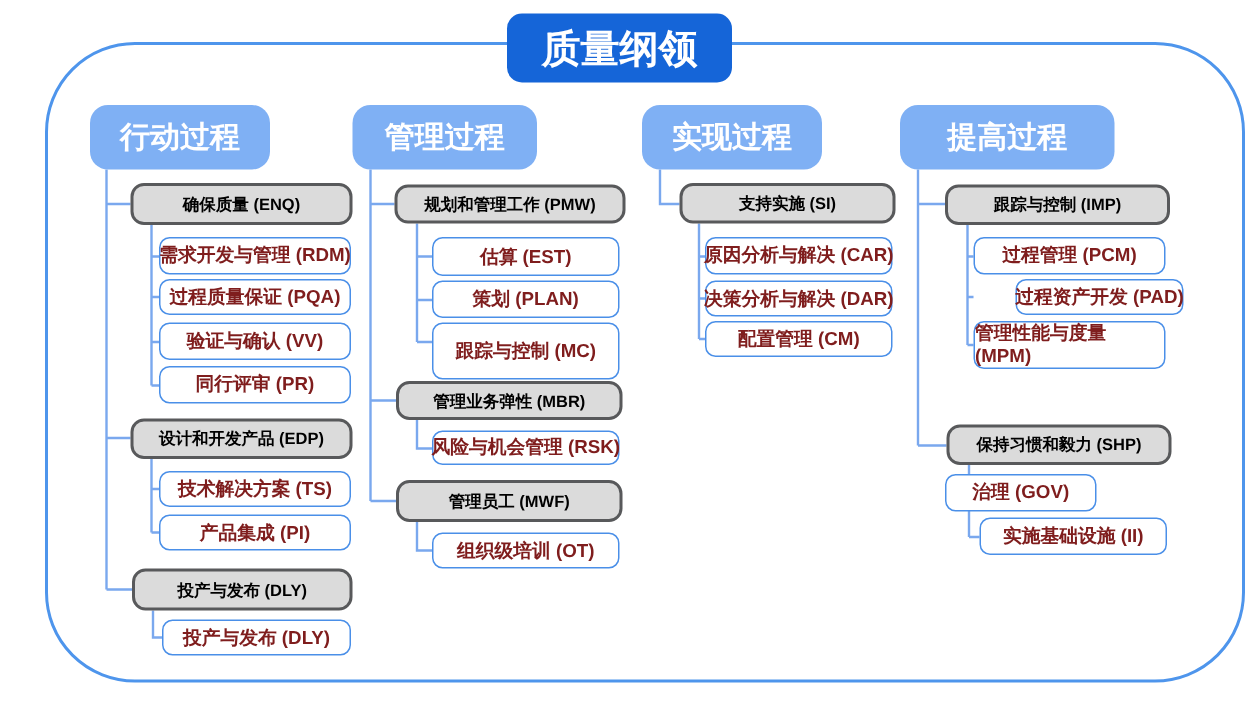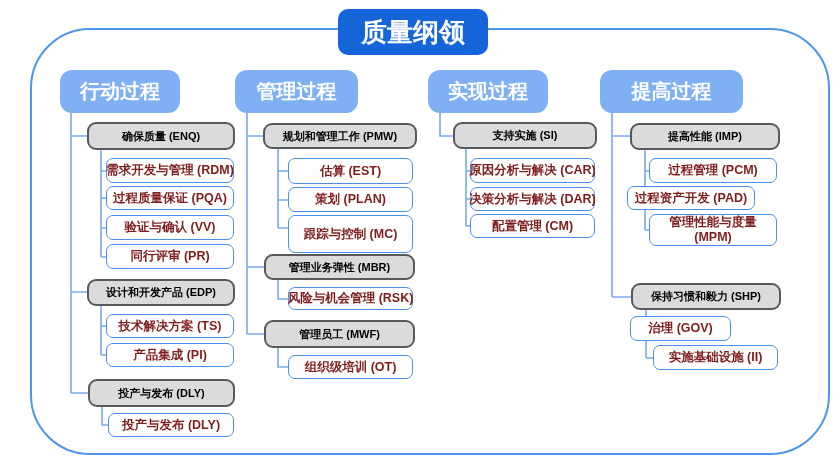--- a/index.html
+++ b/index.html
@@ -8,21 +8,21 @@
     font-family:"Liberation Sans","DejaVu Sans",sans-serif;font-weight:bold;
   }
   .frame{
     position:absolute;left:30px;top:28px;width:800px;height:427px;box-sizing:border-box;
     border:2px solid var(--frame-border,#4e95ec);border-radius:60px;background:transparent;z-index:0;
   }
   .connector{position:absolute;left:0;top:0;z-index:1;pointer-events:none;}
   .connector path{stroke:var(--connector,#7aa8ee);stroke-width:1.6;fill:none;}
   .node{
     position:absolute;box-sizing:border-box;display:flex;align-items:center;justify-content:center;
-    text-align:center;white-space:nowrap;z-index:2;
+    white-space:nowrap;z-index:2;
   }
   .title{
     background:var(--title-bg,#1565d8);color:#fff;font-size:26px;border-radius:10px;z-index:3;
   }
   .hdr{
     background:var(--header-bg,#7fb0f4);color:#fff;font-size:20px;border-radius:12px;
   }
   .grp{
     background:var(--group-bg,#dbdbdb);color:#000;font-size:11px;
     border:2px solid var(--group-border,#58595b);border-radius:9px;
@@ -84,21 +84,21 @@
   <div class="node grp" style="left:264px;top:320px;width:151px;height:28px">管理员工 (MWF)</div>
   <div class="node leaf" style="left:288px;top:355px;width:125px;height:24px">组织级培训 (OT)</div>
 
   <div class="node hdr" style="left:428px;top:70px;width:120px;height:43px">实现过程</div>
   <div class="node grp" style="left:453px;top:122px;width:144px;height:27px">支持实施 (SI)</div>
   <div class="node leaf" style="left:470px;top:158px;width:125px;height:25px">原因分析与解决 (CAR)</div>
   <div class="node leaf" style="left:470px;top:187px;width:125px;height:24px">决策分析与解决 (DAR)</div>
   <div class="node leaf" style="left:470px;top:214px;width:125px;height:24px">配置管理 (CM)</div>
 
   <div class="node hdr" style="left:600px;top:70px;width:143px;height:43px">提高过程</div>
-  <div class="node grp" style="left:630px;top:123px;width:150px;height:27px">提高性能 (IMP)</div>
+  <div class="node grp" style="left:630px;top:123px;width:150px;height:27px">跟踪与控制 (IMP)</div>
   <div class="node leaf" style="left:649px;top:158px;width:128px;height:25px">过程管理 (PCM)</div>
-  <div class="node leaf" style="left:627px;top:186px;width:128px;height:24px">过程资产开发 (PAD)</div>
+  <div class="node leaf" style="left:677px;top:186px;width:112px;height:24px">过程资产开发 (PAD)</div>
   <div class="node leaf wrap" style="left:649px;top:214px;width:128px;height:32px">管理性能与度量 (MPM)</div>
   <div class="node grp" style="left:631px;top:283px;width:150px;height:27px">保持习惯和毅力 (SHP)</div>
   <div class="node leaf" style="left:630px;top:316px;width:101px;height:25px">治理 (GOV)</div>
   <div class="node leaf" style="left:653px;top:345px;width:125px;height:25px">实施基础设施 (II)</div>
 
 </div>
 
 </body></html>

